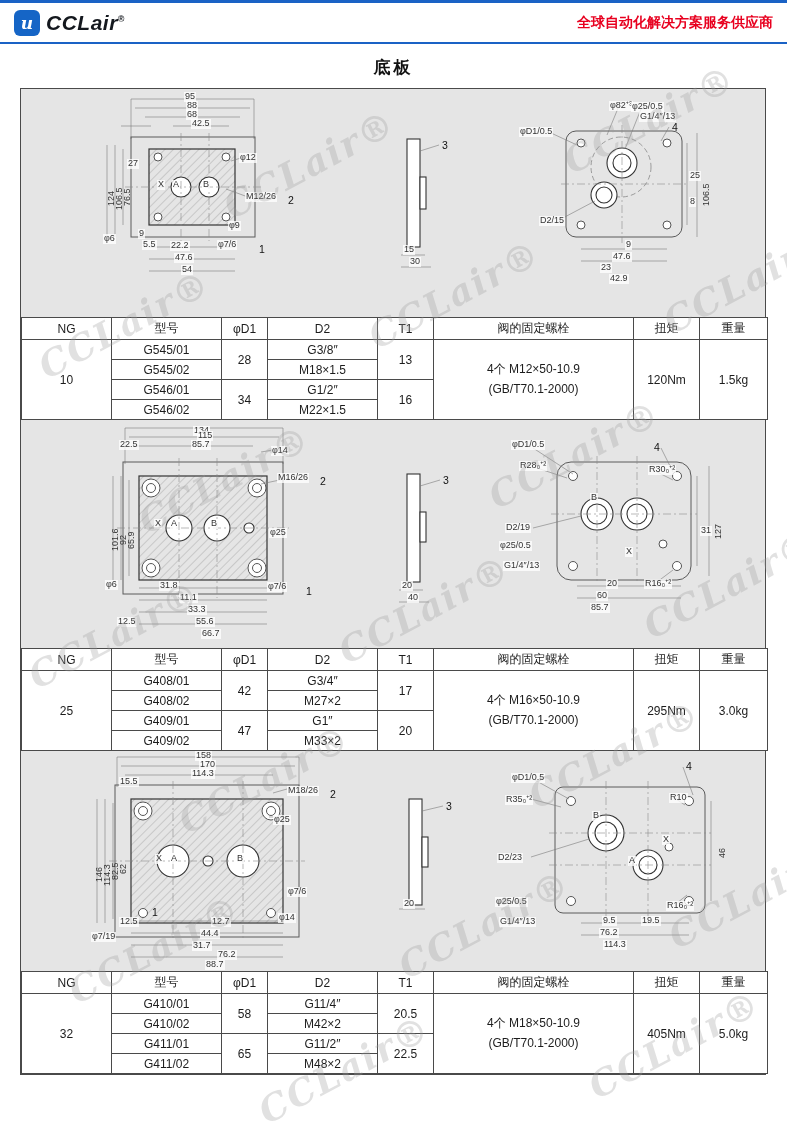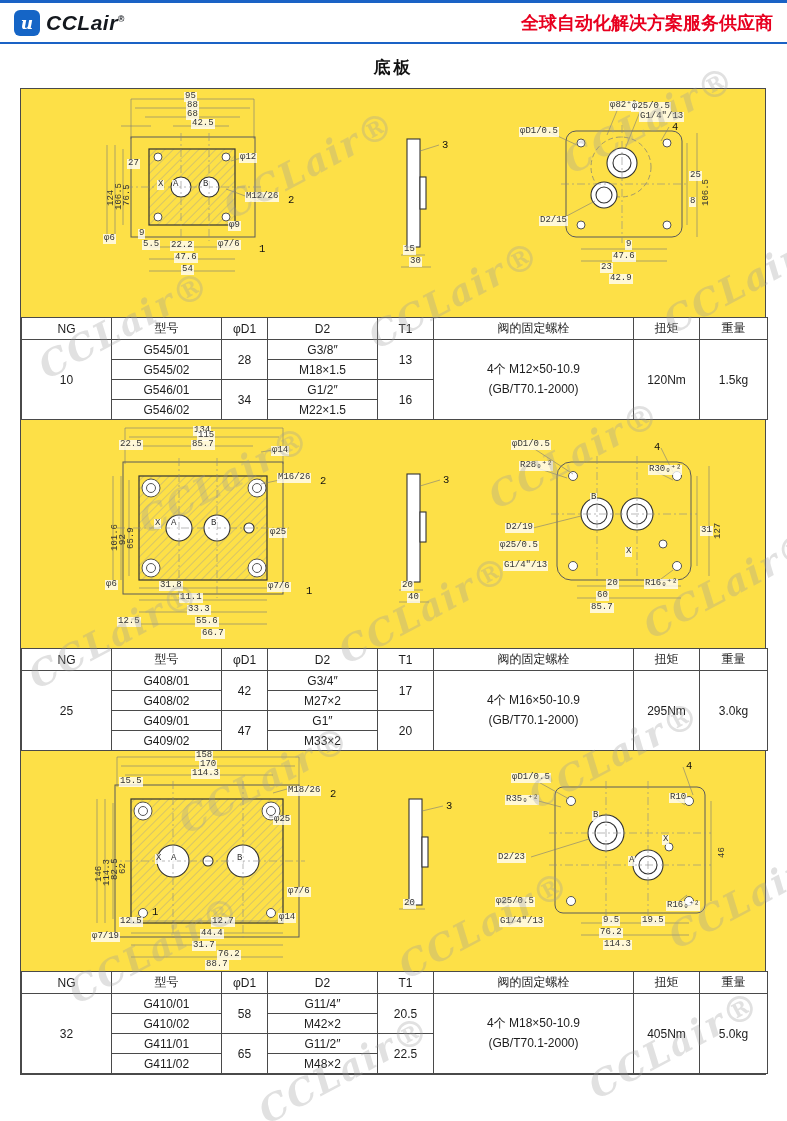--- a/index.html
+++ b/index.html
@@ -6,30 +6,30 @@
   html,body { margin:0; padding:0; background:#fff; }
   body { width:787px; height:1121px; font-family:"Liberation Sans", sans-serif; color:#1c1c1c; position:relative; overflow:hidden; }
   .page { position:relative; width:787px; height:1121px; border-top:3px solid #1a62c5; }
 
   
   .topbar { height:41px; display:flex; align-items:center; justify-content:space-between; padding:0 14px; border-bottom:2px solid #1a62c5; }
   .logo { display:flex; align-items:center; gap:6px; }
   .logo-box { width:26px; height:26px; border-radius:6px; background:#1565c6; color:#fff; display:flex; align-items:center; justify-content:center; font-weight:bold; font-style:italic; font-size:17px; font-family:"DejaVu Serif", serif; }
   .brand { font-size:21px; font-weight:800; font-style:italic; color:#14181e; letter-spacing:.5px; }
   .brand sup { font-size:9px; font-style:normal; }
-  .tagline { color:#e8001f; font-weight:bold; font-size:18px; }
+  .tagline { color:#e8001f; font-weight:bold; font-size:14px; }
 
   
   .doc-title { text-align:center; font-size:17px; font-weight:bold; letter-spacing:3px; margin:12px 0 9px; color:#111; }
 
   
   .frame { margin:0 20px; width:746px; border:1px solid #4a4a4a; background:#fff; }
 
   
-  .drawing { position:relative; width:100%; background:#fde047;font-family:Liberation Mono, monospace; }
+  .drawing { position:relative; width:100%; background:#e5e5e5; }
   .drawing svg { display:block; }
   .d1 { height:228px; } .d2 { height:228px; } .d3 { height:220px; }
   .dlabel { position:absolute; font-size:9px; line-height:1.1; color:#333; background:rgba(255,255,255,.78); padding:0 1px; white-space:nowrap; z-index:3; }
   .dlabel.rot { transform:rotate(-90deg); transform-origin:0 0; background:transparent; }
   .dlabel.co { font-size:10.5px; color:#111; background:transparent; }
 
   .thin   { fill:none; stroke:#5a5a5a; stroke-width:1; }
   .solid  { fill:#fff; stroke:#333; stroke-width:1.1; }
   .port   { fill:#fff; stroke:#333; stroke-width:1.1; }
   .hole   { fill:#fff; stroke:#444; stroke-width:.9; }

